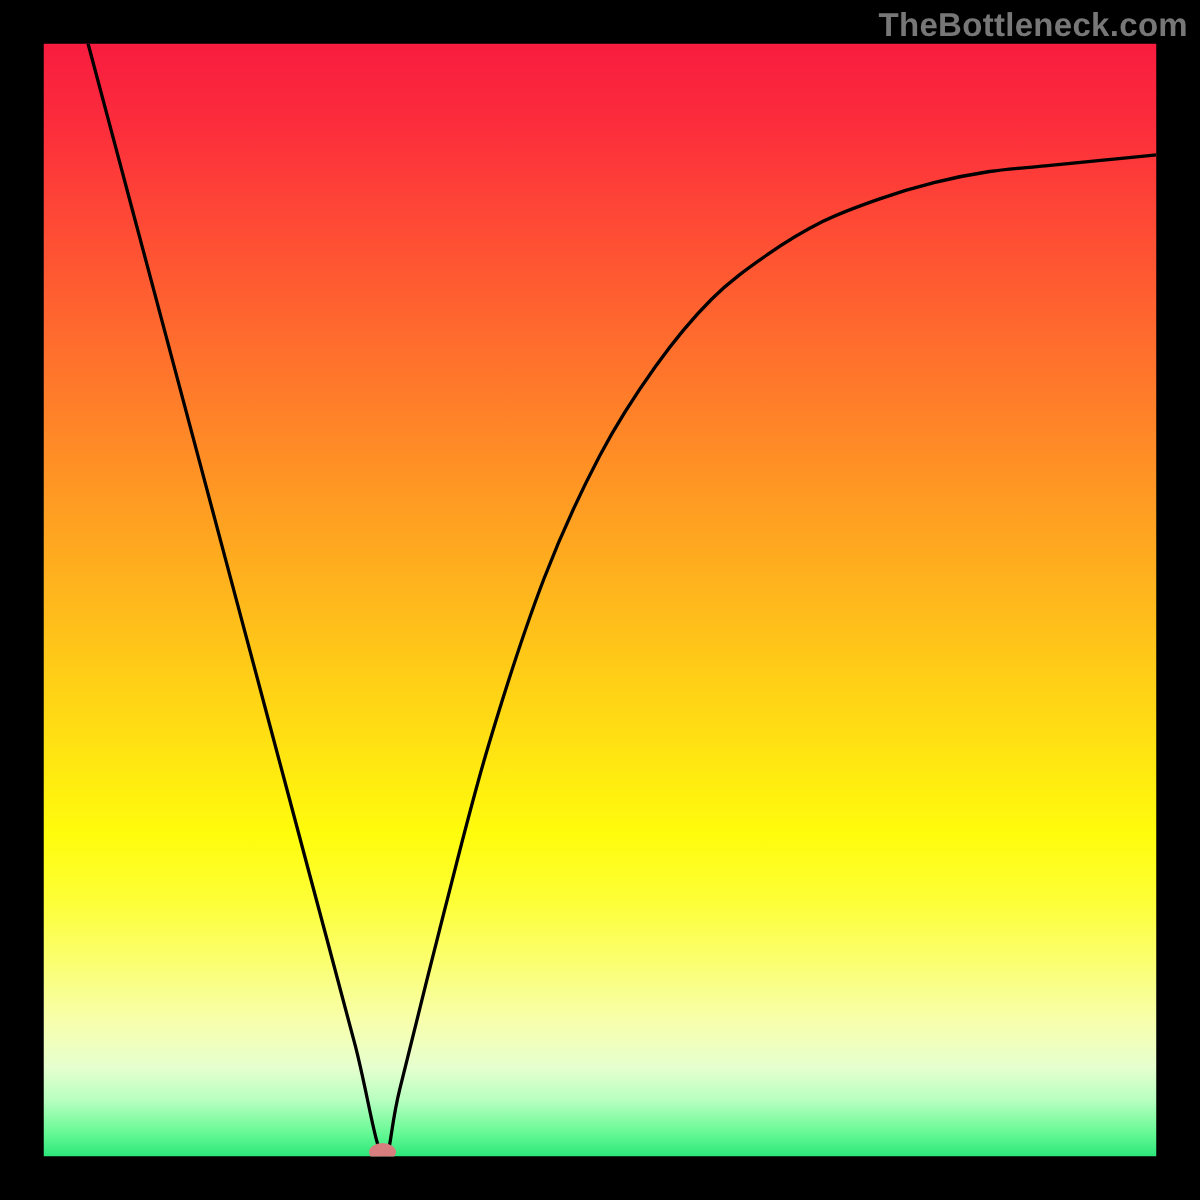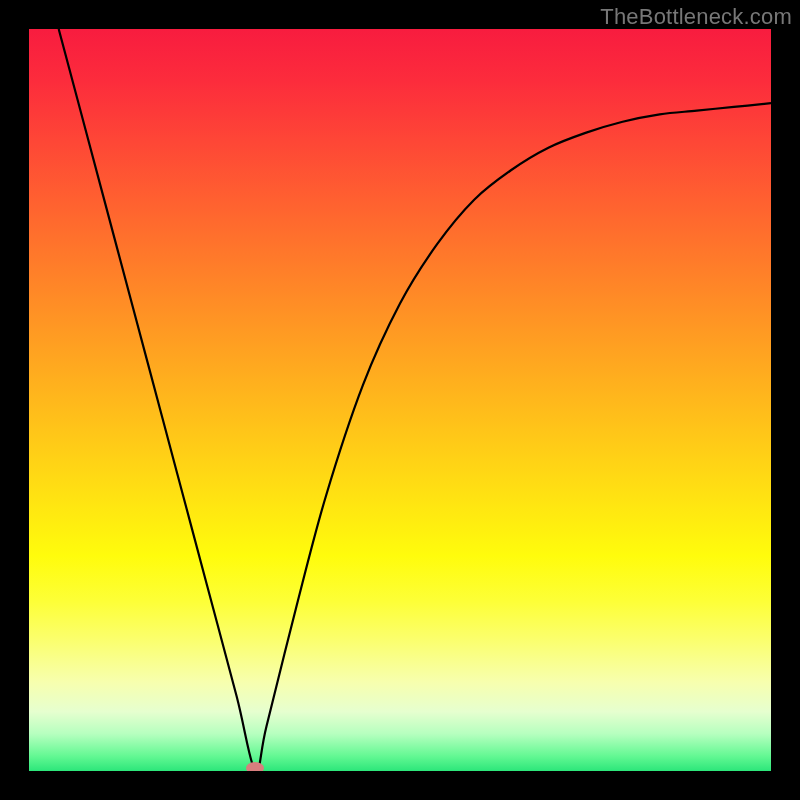--- a/index.html
+++ b/index.html
@@ -19,21 +19,21 @@
     height: 800px;
     background: #000;
   }
   .watermark {
     position: absolute;
     top: 4px;
     right: 8px;
     color: #777;
     font-family: Arial, Helvetica, sans-serif;
     font-size: 22px;
-    font-weight: 400;
+    font-weight: 700;
     letter-spacing: 0.2px;
     z-index: 10;
   }
   .plot-area {
     position: absolute;
     left: 29px;
     top: 29px;
     width: 742px;
     height: 742px;
     overflow: hidden;

